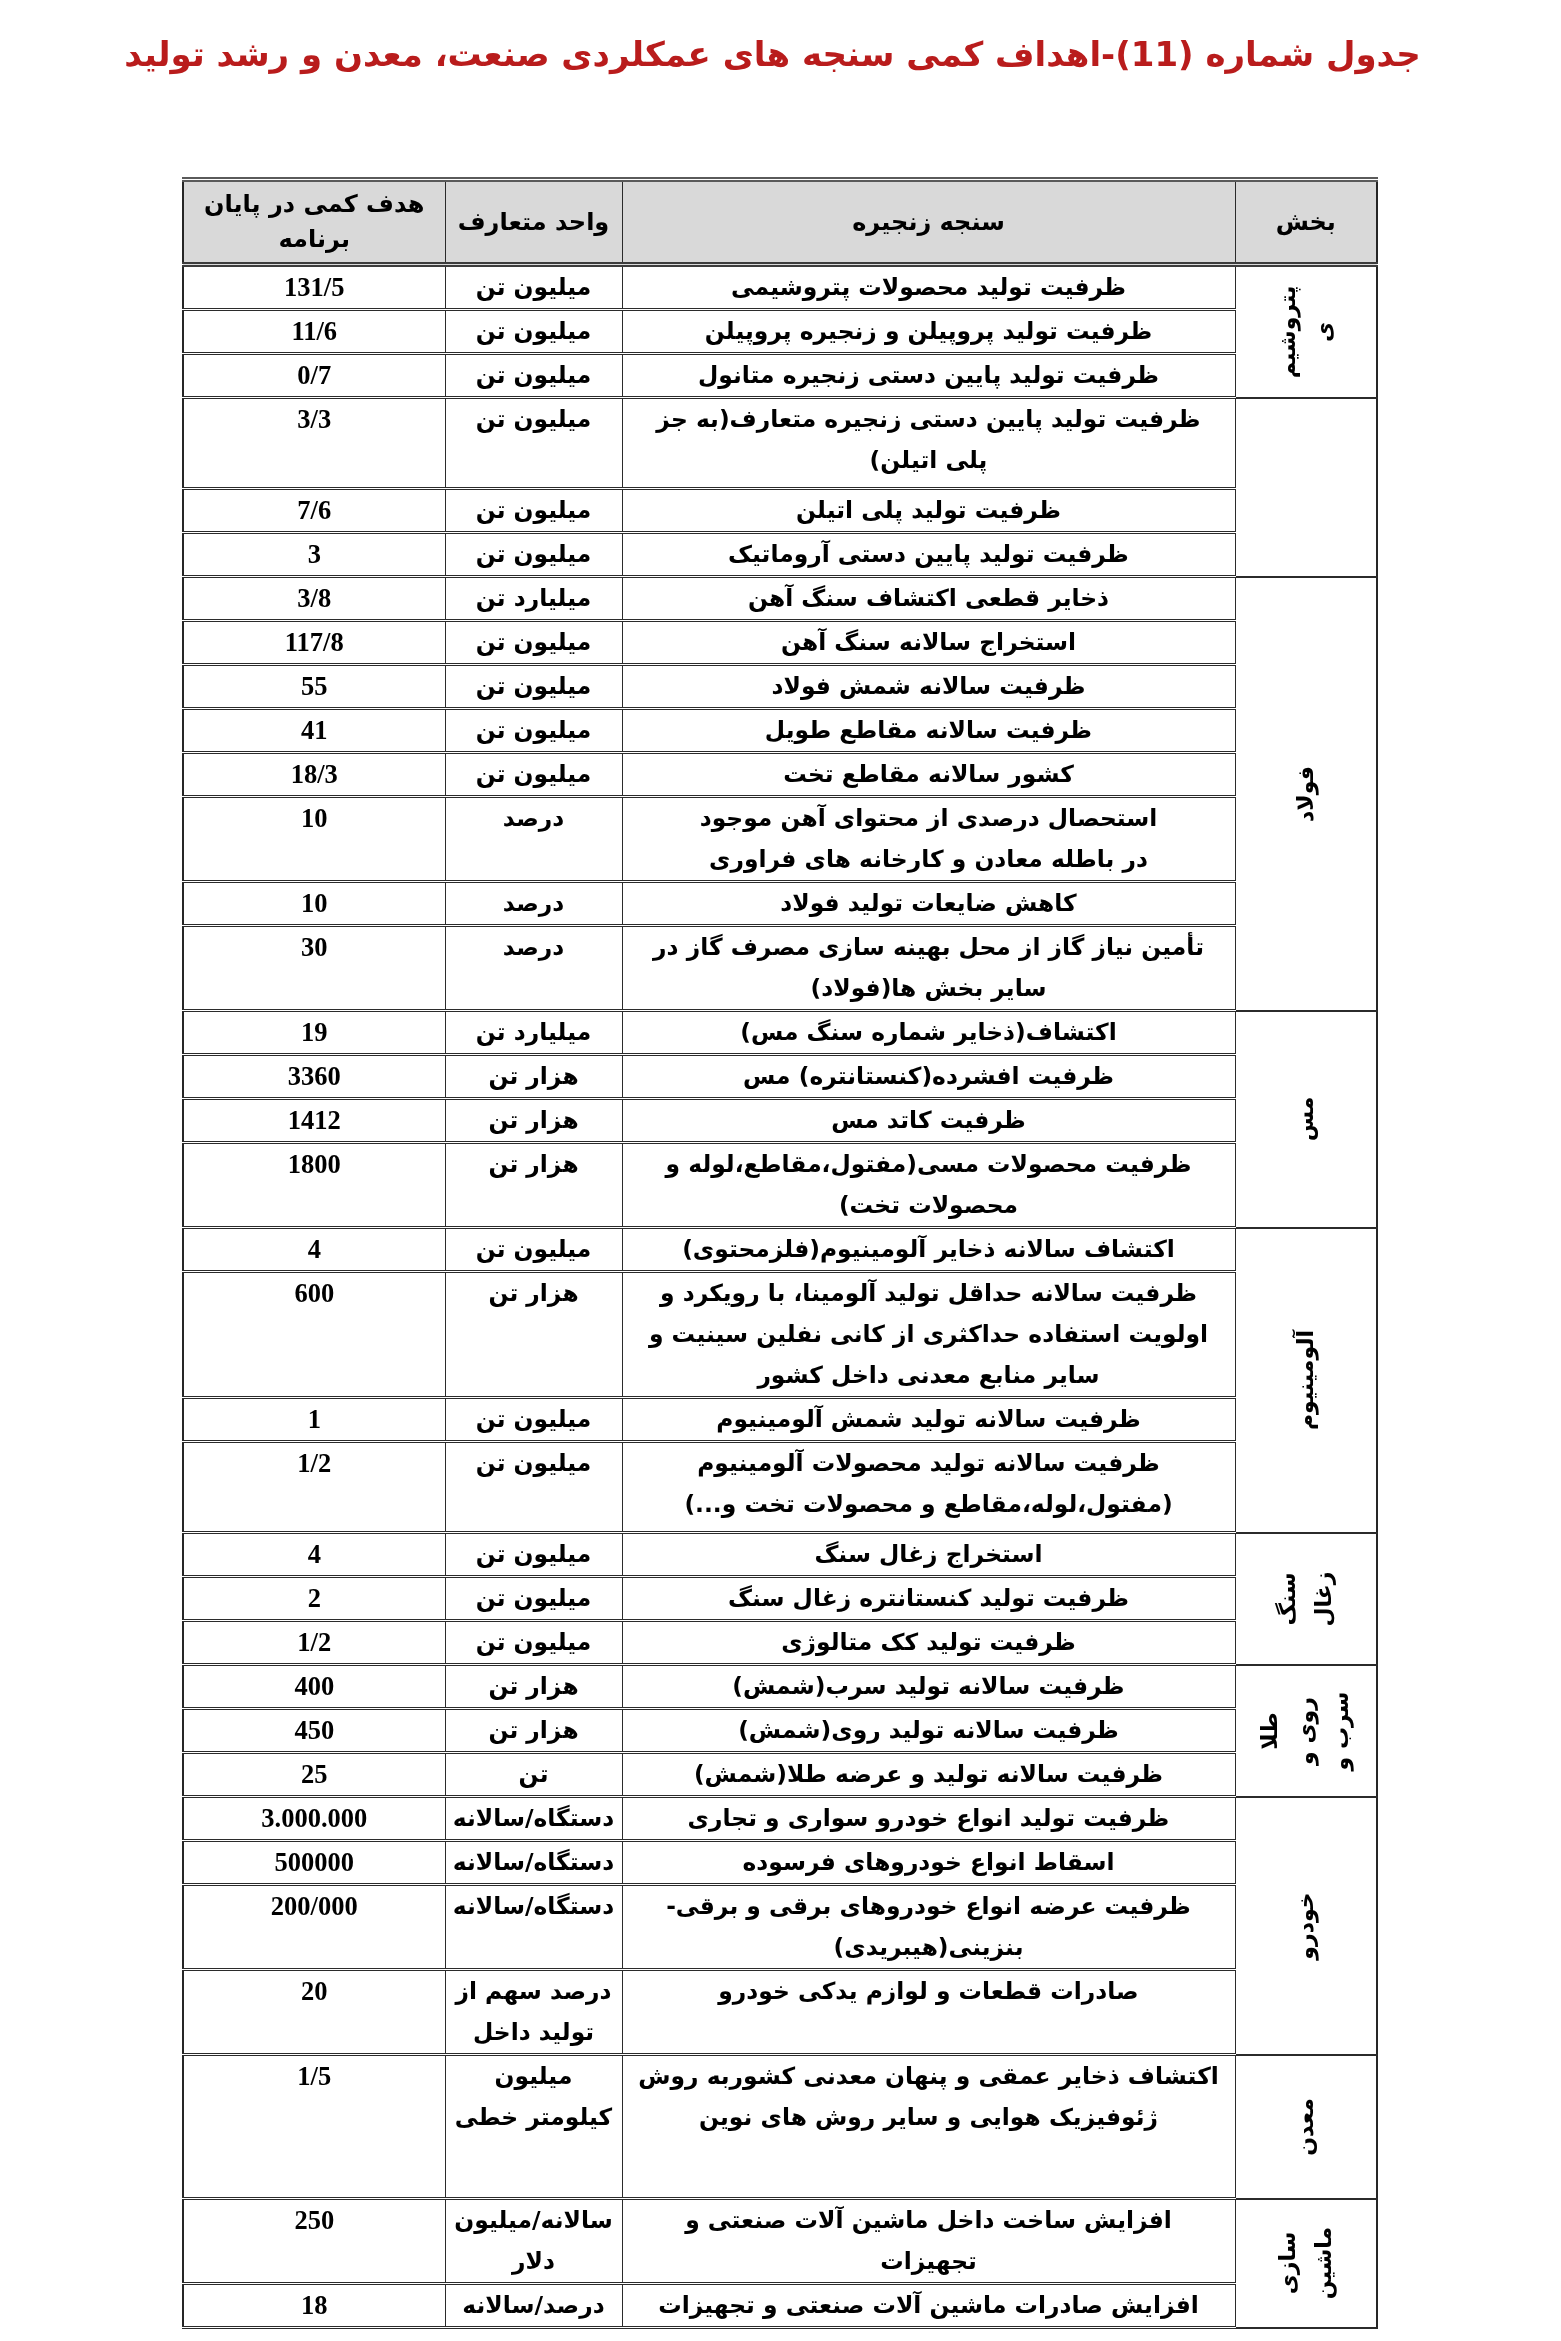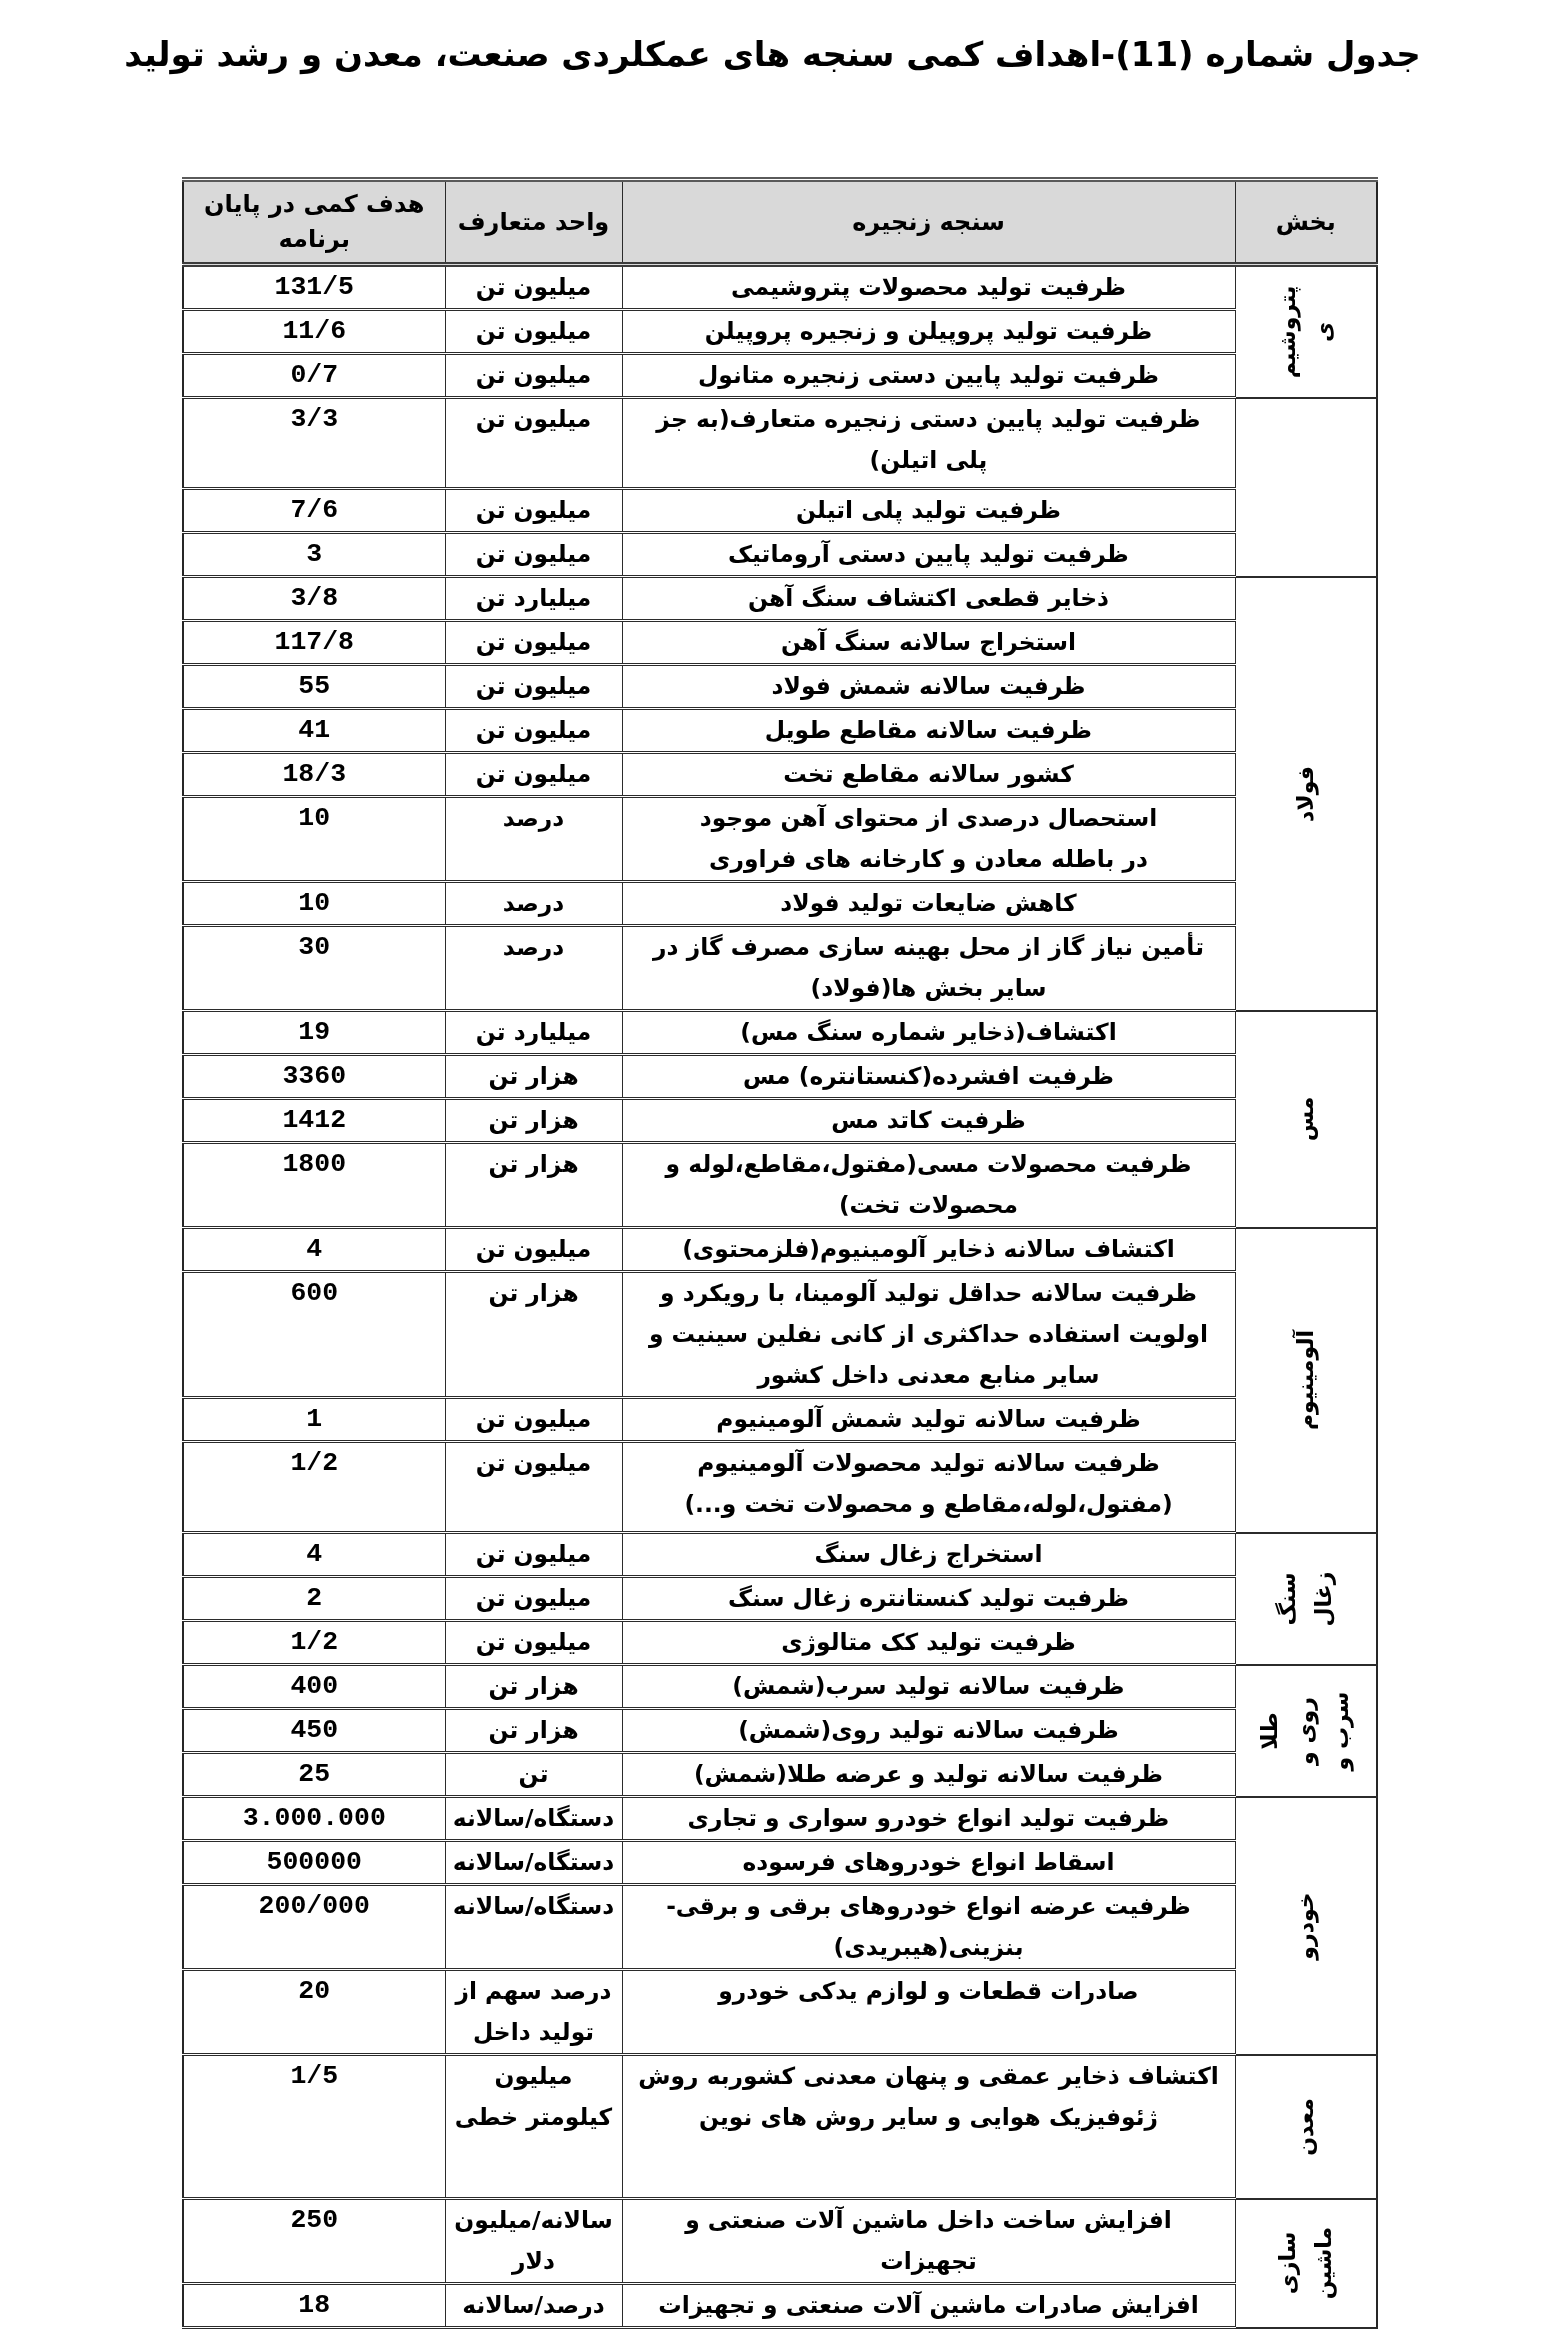--- a/index.html
+++ b/index.html
@@ -3,21 +3,21 @@
 <meta charset="utf-8">
 <style>
   html,body{margin:0;padding:0;}
   body{
     width:1561px;height:2342px;position:relative;background:#ffffff;
     font-family:"DejaVu Sans",sans-serif;color:#000;
   }
   .page-title{
     position:absolute;top:34px;left:0;right:16px;
     text-align:center;direction:rtl;
-    font-size:34px;font-weight:bold;color:#000000;
+    font-size:34px;font-weight:bold;color:#b91c1c;
     letter-spacing:0;
   }
   table.main{
     position:absolute;top:177px;left:182px;width:1194px;
     border-collapse:collapse;table-layout:fixed;
     direction:rtl;
     border:2.3px solid #262626;
   }
   col.c-section{width:142px;}
   col.c-metric{width:613px;}
@@ -38,21 +38,21 @@
   }
   td{
     border:1.6px solid #2b2b2b;
     border-bottom:3.9px double #2b2b2b;
     text-align:center;vertical-align:top;
     font-size:23.4px;font-weight:bold;
     line-height:41px;white-space:pre-line;
     padding:0 4.7px;overflow:hidden;
   }
   td.v{
-    font-family:Liberation Mono, monospace;
+    font-family:Liberation Serif, serif;
     font-size:26.5px;font-weight:bold;
   }
   td.section{
     border:1.6px solid #2b2b2b;
     border-bottom:2.3px solid #2b2b2b;
     position:relative;padding:0;
   }
   .vlabels{
     position:absolute;inset:0;
     display:flex;flex-direction:row;direction:ltr;

